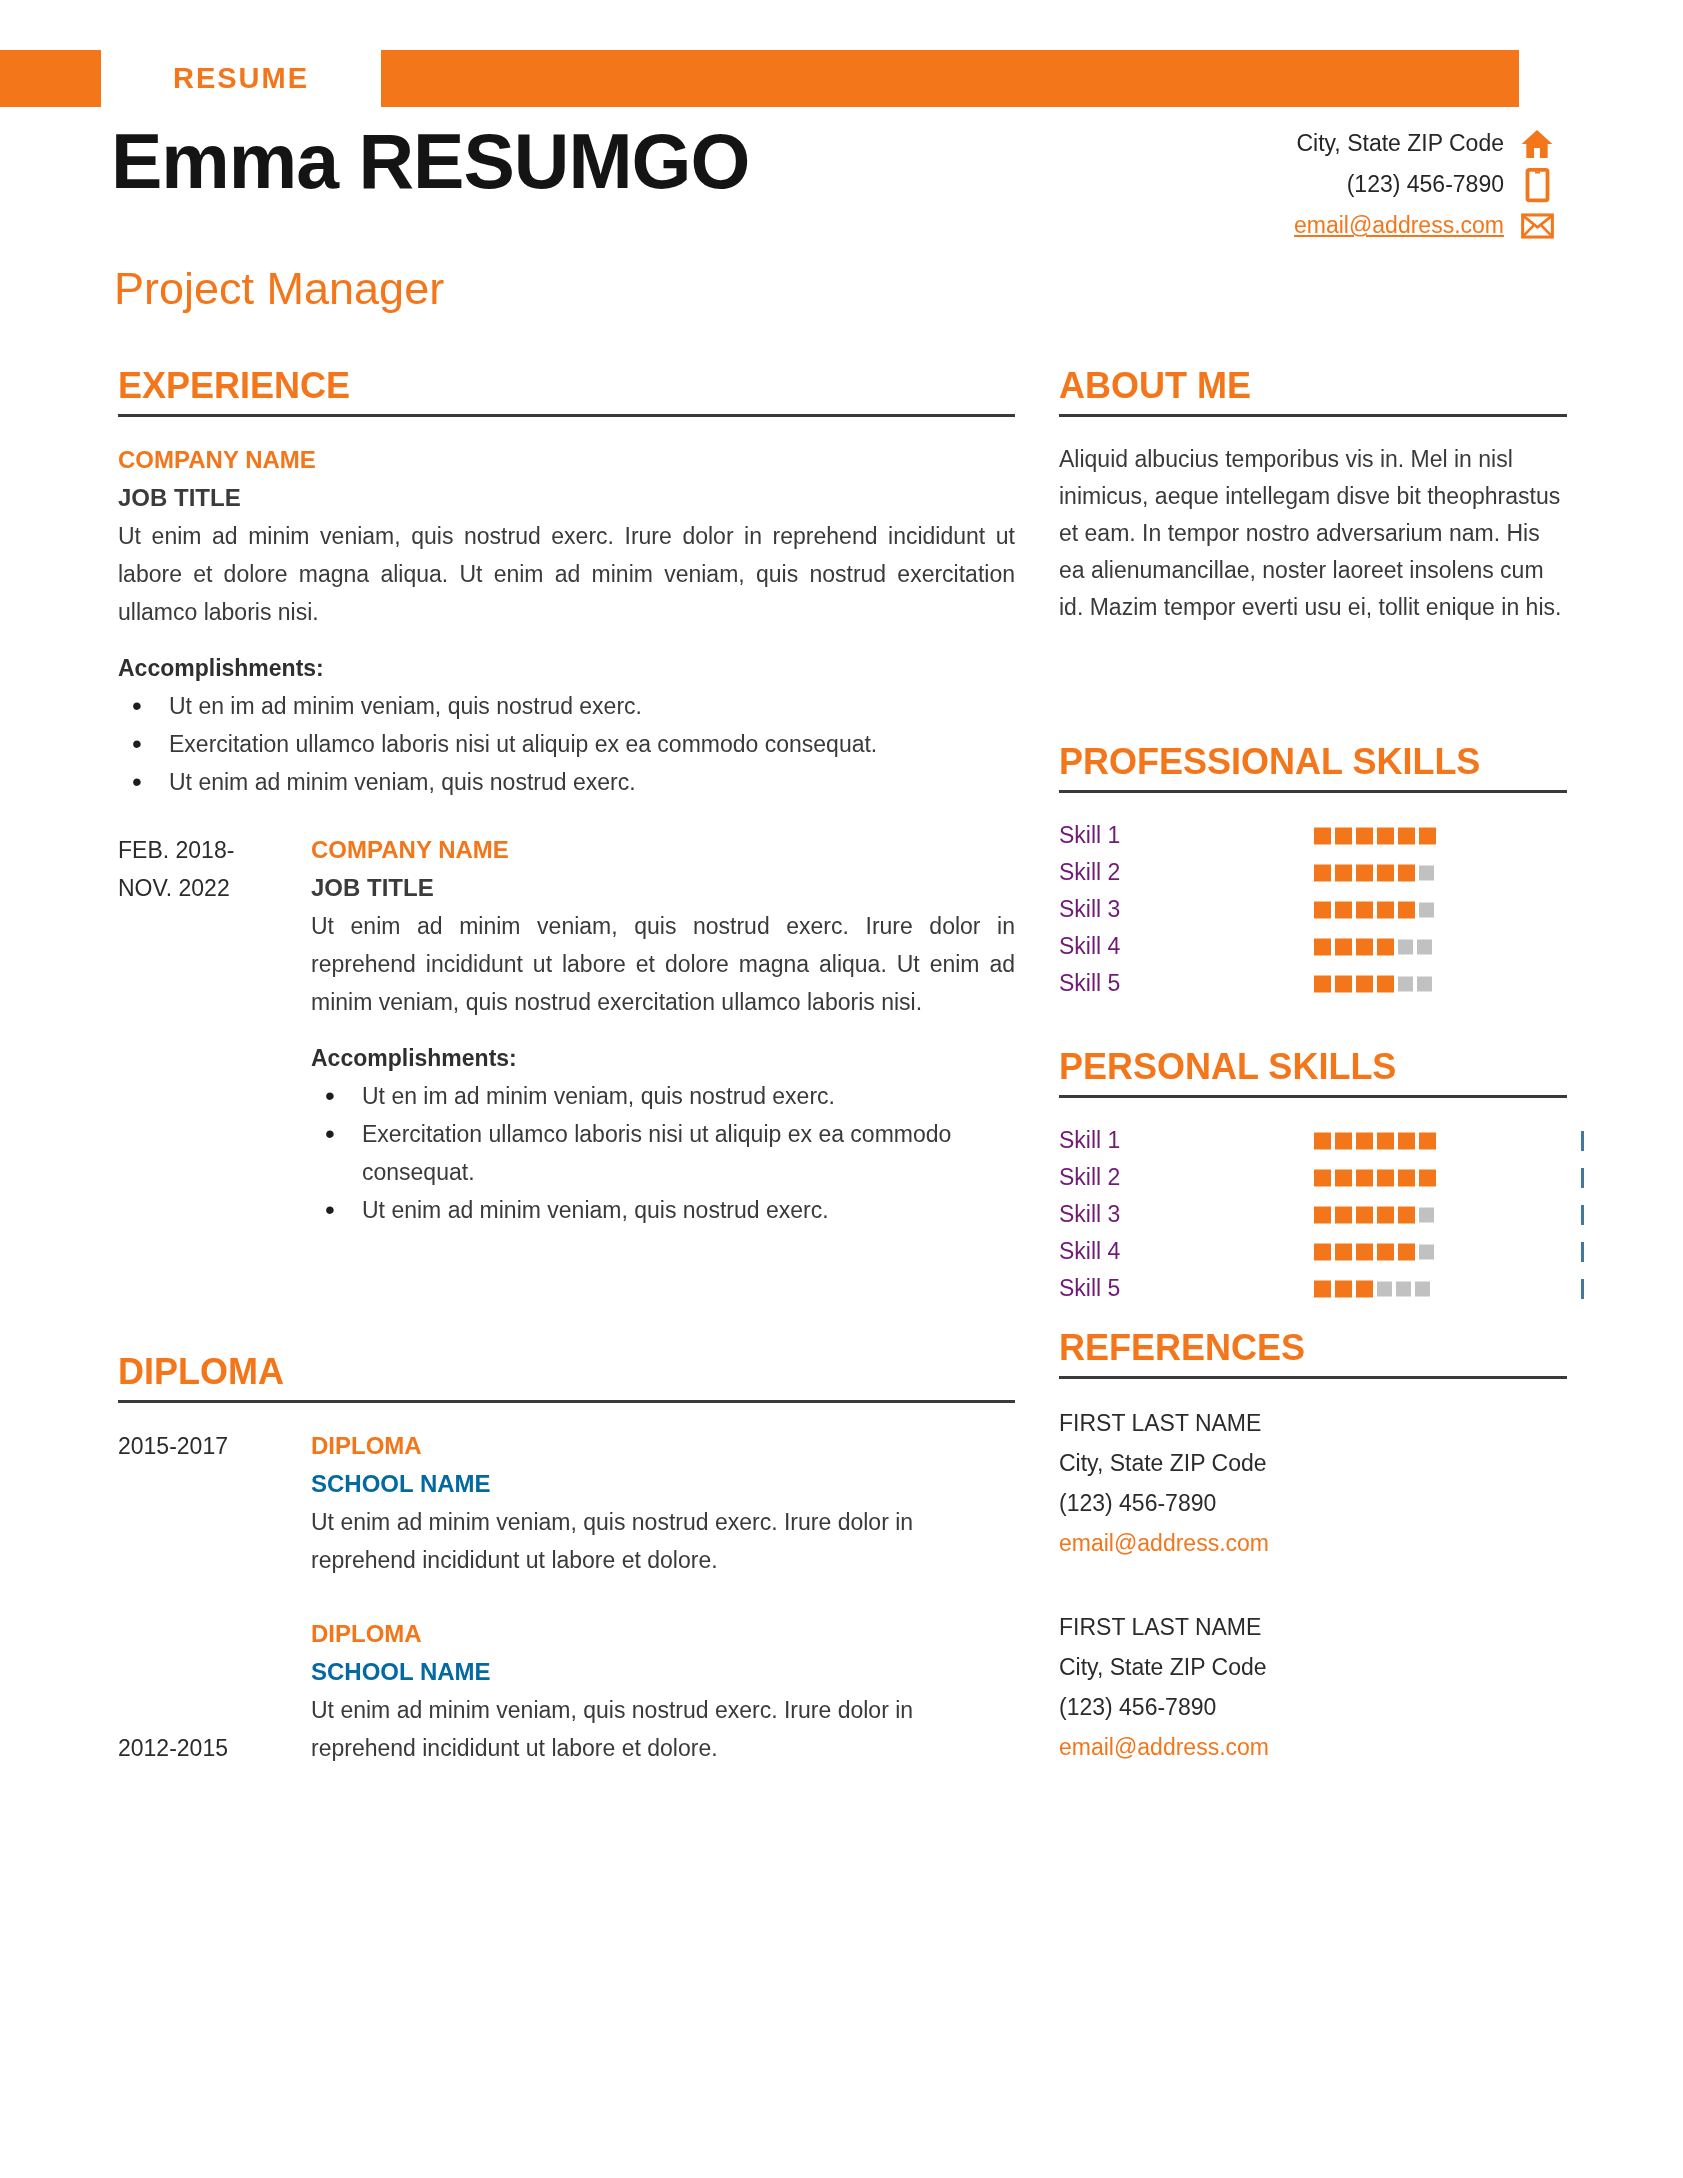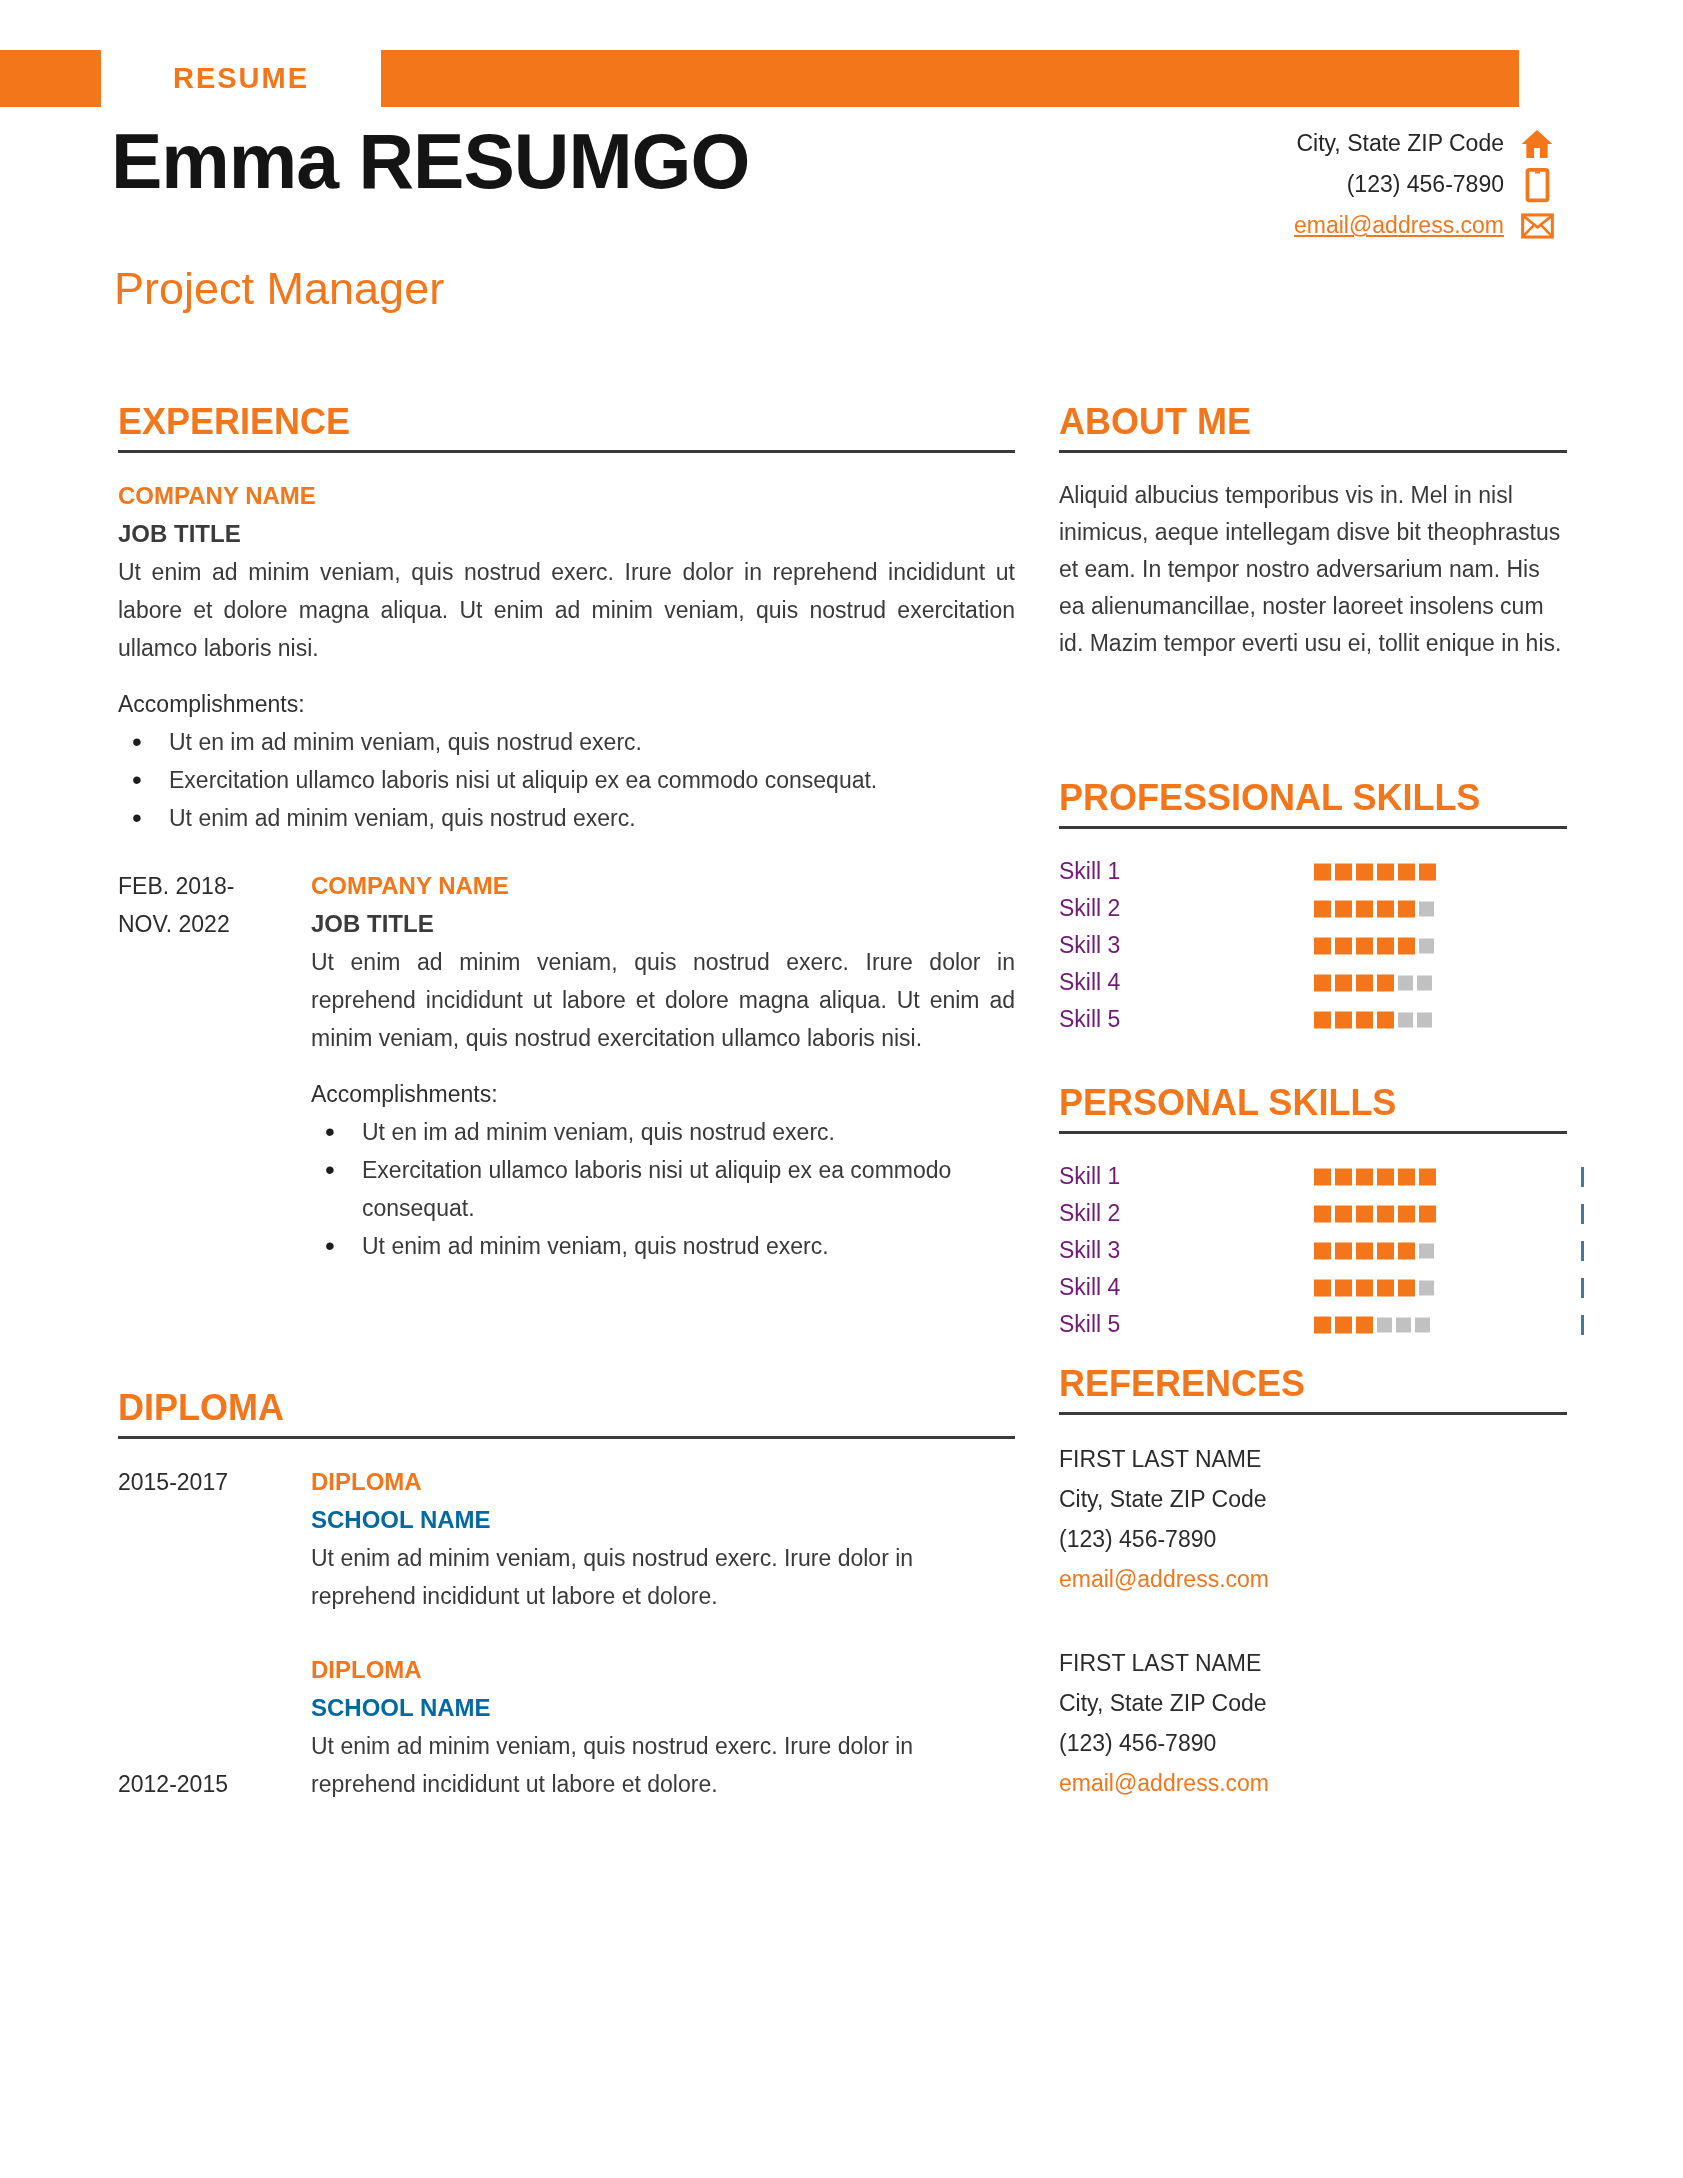--- a/index.html
+++ b/index.html
@@ -18,41 +18,41 @@
   .job-title { position:absolute; left:114px; top:263px; font-size:45px; color:var(--accent); white-space:nowrap; }
 
   
   .contact { position:absolute; top:123px; right:127px; }
   .contact-row { display:flex; align-items:center; justify-content:flex-end; height:41px; }
   .contact-text { font-size:23px; color:#262626; }
   .contact-text.email { color:var(--accent); text-decoration:underline; }
   .icon-box { width:38px; display:flex; justify-content:center; margin-left:14px; color:var(--accent); }
 
   
-  .section { position:absolute;margin-top:36px; }
+  .section { position:absolute; }
   .sec-head { font-size:36px; font-weight:bold; color:var(--accent); line-height:36px; white-space:nowrap; }
   .sec-rule { margin-top:10px; height:3px; background:var(--rule); }
   .sec-body { margin-top:24px; }
 
   #experience { left:118px; top:368px; width:897px; }
   #diploma    { left:118px; top:1354px; width:897px; }
   #about      { left:1059px; top:368px;  width:508px; }
   #prof       { left:1059px; top:744px;  width:508px; }
   #personal   { left:1059px; top:1049px; width:508px; }
   #references { left:1059px; top:1330px; width:508px; }
 
   
   .xp-entry { display:flex; }
   .xp-entry + .xp-entry { margin-top:30px; }
   .date-col { width:193px; flex:none; font-size:23px; color:#2b2b2b; line-height:38px; }
   .xp-main { flex:1; min-width:0; }
   .company  { font-size:24px; font-weight:bold; color:var(--accent); line-height:38px; }
   .jobtitle { font-size:24px; font-weight:bold; color:#3b3b3b; line-height:38px; }
   .xp-summary { font-size:23px; color:#3a3a3a; line-height:38px; text-align:justify; }
-  .accomp { margin-top:18px; font-size:23px; font-weight:normal; color:#2f2f2f; line-height:38px; }
+  .accomp { margin-top:18px; font-size:23px; font-weight:bold; color:#2f2f2f; line-height:38px; }
   .bullets { margin:0; padding:0; list-style:none; }
   .bullets li { position:relative; padding-left:51px; font-size:23px; color:#3a3a3a; line-height:38px; }
   .bullets li::before { content:"\2022"; position:absolute; left:14px; top:0; font-size:28px; color:#1d1d1d; }
 
   
   .dip-entry { display:flex; }
   .dip-entry + .dip-entry { margin-top:36px;align-items:flex-end; }
   .dip-title  { font-size:24px; font-weight:bold; color:var(--accent); line-height:38px; }
   .dip-school { font-size:24px; font-weight:bold; color:#0369a1; line-height:38px; }
   .dip-desc   { font-size:23px; color:#3a3a3a; line-height:38px; }

